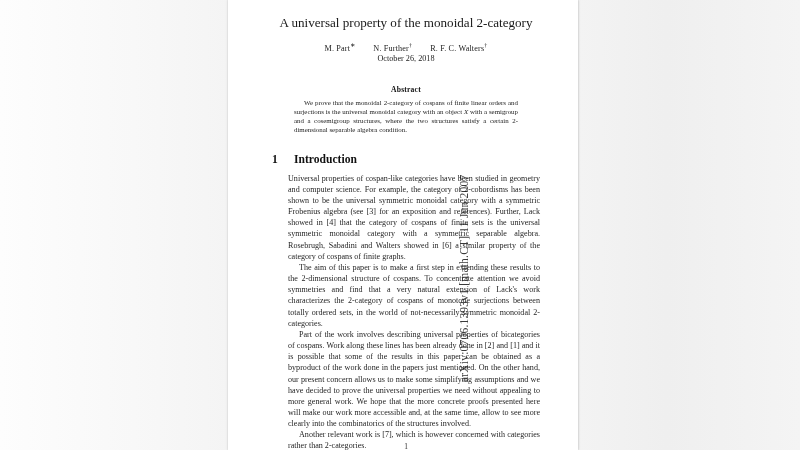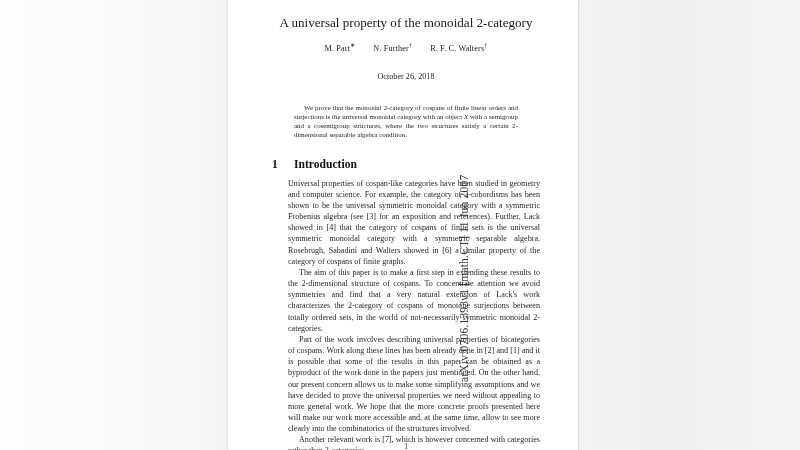--- a/index.html
+++ b/index.html
@@ -85,21 +85,21 @@
     letter-spacing: 0.15px;
     color: #222;
   }
   .authors .author { display: inline-block; margin: 0 9px; }
   sup.fn {
     font-size: 6px;
     vertical-align: super;
     line-height: 0;
   }
   .date {
-    margin-top: 19px;
+    margin-top: 1px;
     text-align: center;
     font-size: 8.2px;
     color: #222;
   }
   .abstract-block {
     margin-top: 22px;
     padding: 0 22px;
   }
   .abstract-head {
     text-align: center;
@@ -165,20 +165,21 @@
         <span class="line">A universal property of the monoidal 2-category</span>
       </div>
 
       <div class="authors">
         <span class="author"><span>M. Part</span><sup class="fn">∗</sup></span><span class="author"><span>N. Further</span><sup class="fn">†</sup></span><span class="author"><span>R. F. C. Walters</span><sup class="fn">†</sup></span>
       </div>
 
       <div class="date">October 26, 2018</div>
 
       <div class="abstract-block">
+        <div class="abstract-head">Abstract</div>
         <div class="abstract-body"><span>We prove that the monoidal 2-category of cospans of finite linear orders and surjections is the universal monoidal category with an object </span><i>X</i><span> with a semigroup and a cosemigroup structures, where the two structures satisfy a certain 2-dimensional separable algebra condition.</span></div>
       </div>
 
       <div class="section-head">
         <span class="num">1</span>
         <span>Introduction</span>
       </div>
 
       <div class="body-par">Universal properties of cospan-like categories have been studied in geometry and computer science. For example, the category of 2-cobordisms has been shown to be the universal symmetric monoidal category with a symmetric Frobenius algebra (see [3] for an exposition and references). Further, Lack showed in [4] that the category of cospans of finite sets is the universal symmetric monoidal category with a symmetric separable algebra. Rosebrugh, Sabadini and Walters showed in [6] a similar property of the category of cospans of finite graphs.</div>
       <div class="body-par indent">The aim of this paper is to make a first step in extending these results to the 2-dimensional structure of cospans. To concentrate attention we avoid symmetries and find that a very natural extension of Lack's work characterizes the 2-category of cospans of monotone surjections between totally ordered sets, in the world of not-necessarily symmetric monoidal 2-categories.</div>

